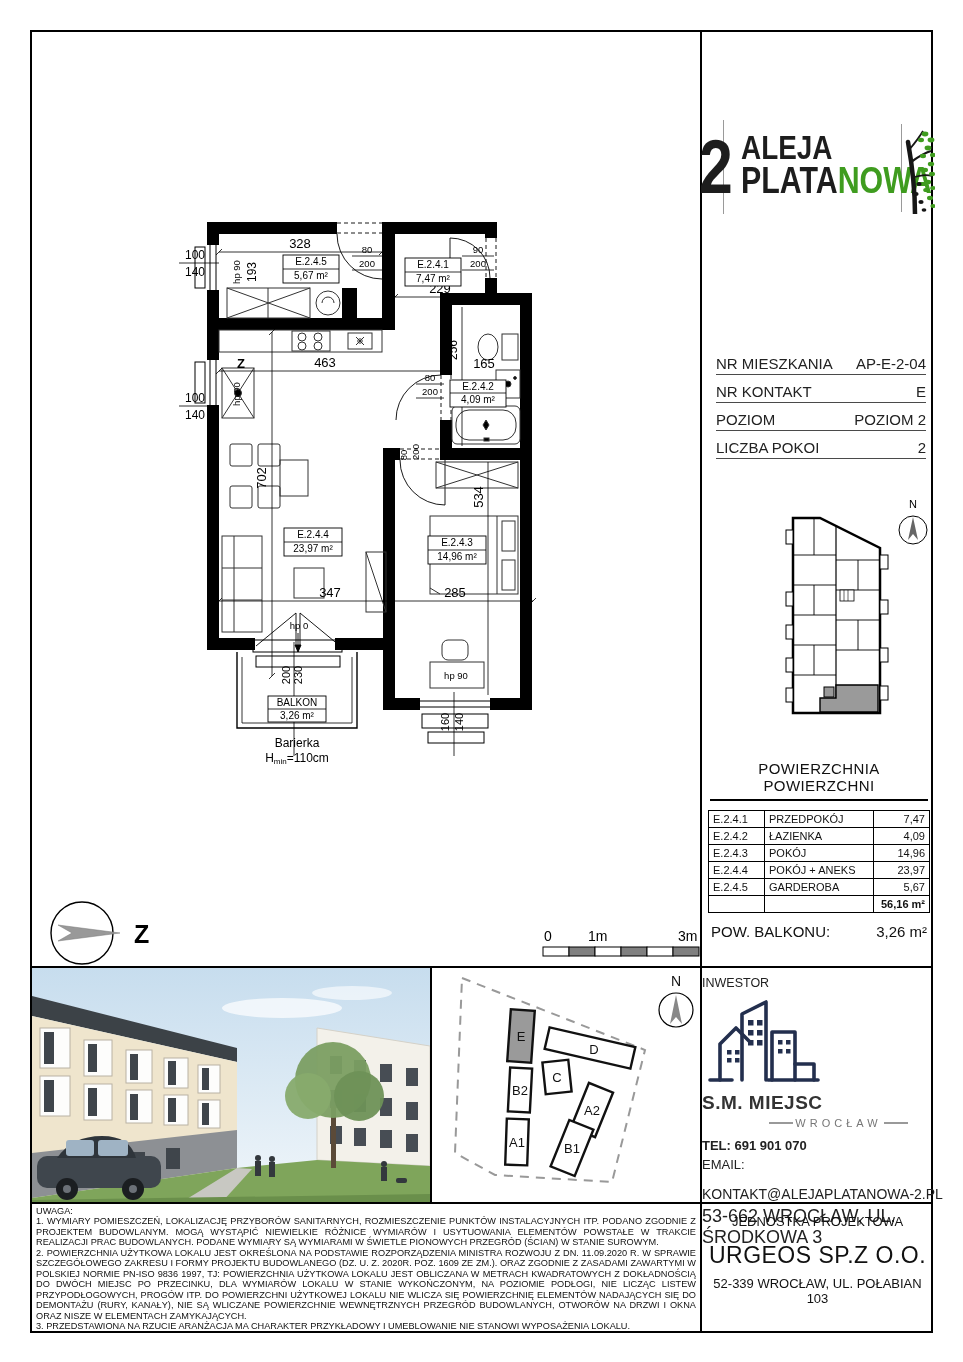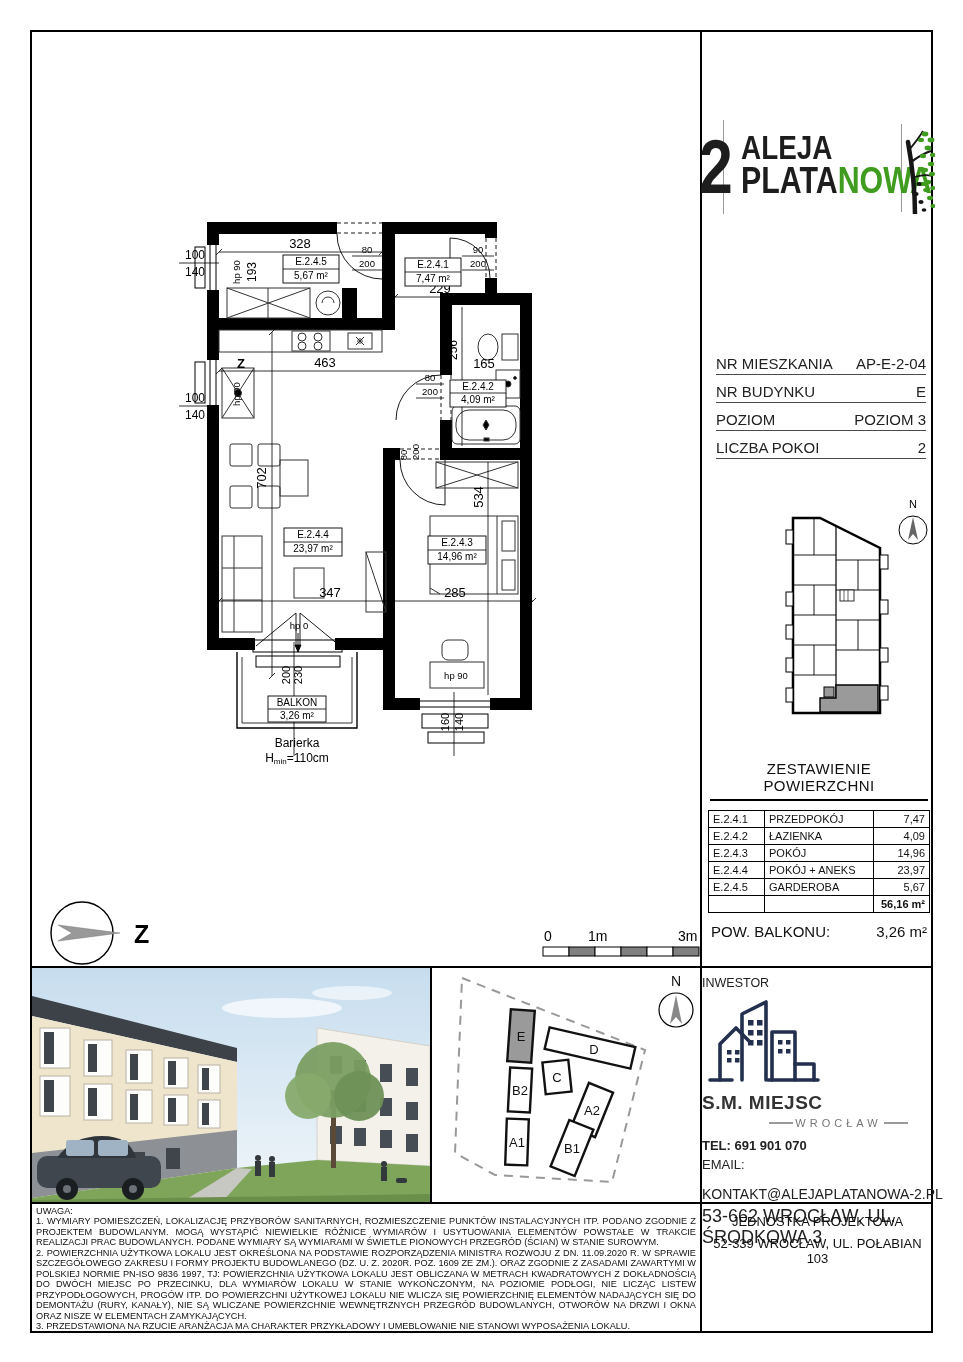--- a/index.html
+++ b/index.html
@@ -112,26 +112,26 @@
         <ellipse cx="25" cy="84" rx="2.4" ry="1.8"></ellipse>
     </g>
   </svg>
 
   <div class="info-rows">
     <div class="info-row">
       <span>NR MIESZKANIA</span>
       <span>AP-E-2-04</span>
     </div>
     <div class="info-row">
-      <span>NR BUDYNKU</span>
+      <span>NR KONTAKT</span>
       <span>E</span>
     </div>
     <div class="info-row">
       <span>POZIOM</span>
-      <span>POZIOM 3</span>
+      <span>POZIOM 2</span>
     </div>
     <div class="info-row">
       <span>LICZBA POKOI</span>
       <span>2</span>
     </div>
   </div>
 
   <svg class="abs" style="left:760px; top:490px;" width="175" height="270" viewBox="0 0 175 270">
     <g stroke="#000" fill="#fff">
       <path d="M 33,28 L 60,28 L 120,58 L 120,223 L 33,223 Z" stroke-width="2.5"></path>
@@ -170,21 +170,21 @@
     <polygon points="76,195 118,195 118,222 60,222 60,208 76,208" fill="#9a9a9a" stroke="#000" stroke-width="1.4"></polygon>
     <rect x="64" y="197" width="10" height="10" fill="#9a9a9a" stroke="#000" stroke-width="1"></rect>
     <g>
       <circle cx="153" cy="40" r="14" fill="none" stroke="#000" stroke-width="1"></circle>
       <polygon points="153,27 148,50 153,44 158,50" fill="#666"></polygon>
       <text x="153" y="18" font-size="11" text-anchor="middle">N</text>
     </g>
   </svg>
 
   <div class="area-wrap">
-    <div class="area-title">ZESTAWIENIE POWIERZCHNI</div>
+    <div class="area-title">POWIERZCHNIA POWIERZCHNI</div>
     <table class="area">
       <tbody>
           <tr>
         <td style="width:47px">E.2.4.1</td>
         <td style="width:100px">PRZEDPOKÓJ</td>
         <td class="num">7,47</td>
       </tr>
       <tr>
         <td>E.2.4.2</td>
         <td>ŁAZIENKA</td>
@@ -253,20 +253,21 @@
       <span class="dash"></span>
     </div>
     <div class="inv-tel">TEL: 691 901 070</div>
     <div class="inv-email-lab">EMAIL:</div>
     <div class="inv-email">KONTAKT@ALEJAPLATANOWA-2.PL</div>
     <div class="inv-addr">53-662 WROCŁAW, UL. ŚRODKOWA 3</div>
   </div>
 
   <div class="ju">
     <div class="ju-title">JEDNOSTKA PROJEKTOWA</div>
+    <div class="ju-name">URGEOS SP.Z O.O.</div>
     <div class="ju-addr">52-339 WROCŁAW, UL. POŁABIAN 103</div>
   </div>
 
   <div class="notes">
     <div>UWAGA:</div>
     <div class="para">1. WYMIARY POMIESZCZEŃ, LOKALIZACJĘ PRZYBORÓW SANITARNYCH, ROZMIESZCZENIE PUNKTÓW INSTALACYJNYCH ITP. PODANO ZGODNIE Z PROJEKTEM BUDOWLANYM. MOGĄ WYSTĄPIĆ NIEWIELKIE RÓŻNICE WYMIARÓW I USYTUOWANIA ELEMENTÓW POWSTAŁE W TRAKCIE REALIZACJI PRAC BUDOWLANYCH. PODANE WYMIARY SĄ WYMIARAMI W ŚWIETLE PIONOWYCH PRZEGRÓD (ŚCIAN) W STANIE SUROWYM.</div>
     <div class="para">2. POWIERZCHNIA UŻYTKOWA LOKALU JEST OKREŚLONA NA PODSTAWIE ROZPORZĄDZENIA MINISTRA ROZWOJU Z DN. 11.09.2020 R. W SPRAWIE SZCZEGÓŁOWEGO ZAKRESU I FORMY PROJEKTU BUDOWLANEGO (DZ. U. Z. 2020R. POZ. 1609 ZE ZM.). ORAZ ZGODNIE Z ZASADAMI ZAWARTYMI W POLSKIEJ NORMIE PN-ISO 9836 1997, TJ: POWIERZCHNIA UŻYTKOWA LOKALU JEST OBLICZANA W METRACH KWADRATOWYCH Z DOKŁADNOŚCIĄ DO DWÓCH MIEJSC PO PRZECINKU, DLA WYMIARÓW LOKALU W STANIE WYKOŃCZONYM, NA POZIOMIE PODŁOGI, NIE LICZĄC LISTEW PRZYPODŁOGOWYCH, PROGÓW ITP. DO POWIERZCHNI UŻYTKOWEJ LOKALU NIE WLICZA SIĘ POWIERZCHNIĘ ELEMENTÓW NADAJĄCYCH SIĘ DO DEMONTAŻU (RURY, KANAŁY), NIE SĄ WLICZANE POWIERZCHNIE WEWNĘTRZNYCH PRZEGRÓD BUDOWLANYCH, OTWORÓW NA DRZWI I OKNA ORAZ NISZE W ELEMENTACH ZAMYKAJĄCYCH.</div>
     <div class="para">3. PRZEDSTAWIONA NA RZUCIE ARANŻACJA MA CHARAKTER PRZYKŁADOWY I UMEBLOWANIE NIE STANOWI WYPOSAŻENIA LOKALU.</div>
   </div>
 

